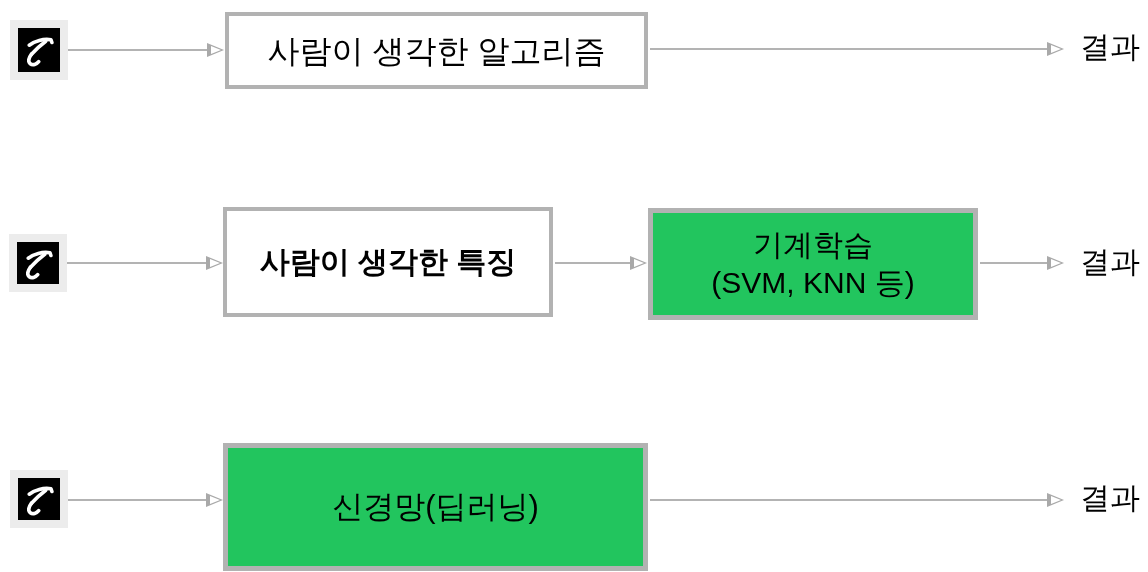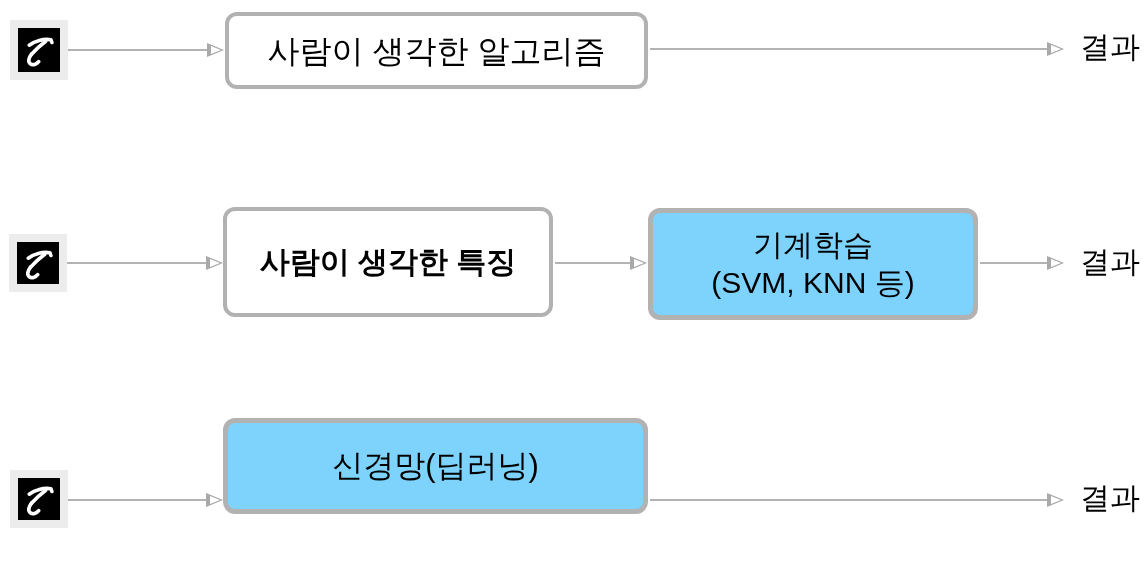--- a/index.html
+++ b/index.html
@@ -29,24 +29,23 @@
 
   
   .box {
     position: absolute;
     box-sizing: border-box;
     display: flex;
     flex-direction: column;
     align-items: center;
     justify-content: center;
     text-align: center;
-    border-radius: 12px;
   }
   .box.white { background: #ffffff; border: 4px solid #b2b2b2; }
-  .box.gray  { background: #7dd3fc; border: 5px solid #b2b2b2; }
+  .box.gray  { background: #22c55e; border: 5px solid #b2b2b2; }
   .box .box-line { white-space: nowrap; }
   .fs32 { font-size: 32px; line-height: 40px; }
   .fs30 { font-size: 30px; line-height: 38px; }
   .fs31 { font-size: 31px; line-height: 40px; }
 
   
   .arrow { position: absolute; height: 14px; }
   .arrow .line {
     position: absolute;
     left: 0; right: 15px; top: 6px;
@@ -165,21 +164,21 @@
       </svg>
     </div>
   </div>
 
   <div class="arrow" style="left:68px; top:493px; width:155px;">
     <span class="line"></span>
     <span class="head"></span>
     <span class="head-inner"></span>
   </div>
 
-  <div class="box gray fs31" style="left:223px; top:418px; width:425px; height:96px;">
+  <div class="box gray fs31" style="left:223px; top:443px; width:425px; height:128px;">
     <div class="box-line">신경망(딥러닝)</div>
   </div>
 
   <div class="arrow" style="left:650px; top:493px; width:414px;">
     <span class="line"></span>
     <span class="head"></span>
     <span class="head-inner"></span>
   </div>
 
   <div class="result" style="left:1080px; top:478px;">결과</div>

